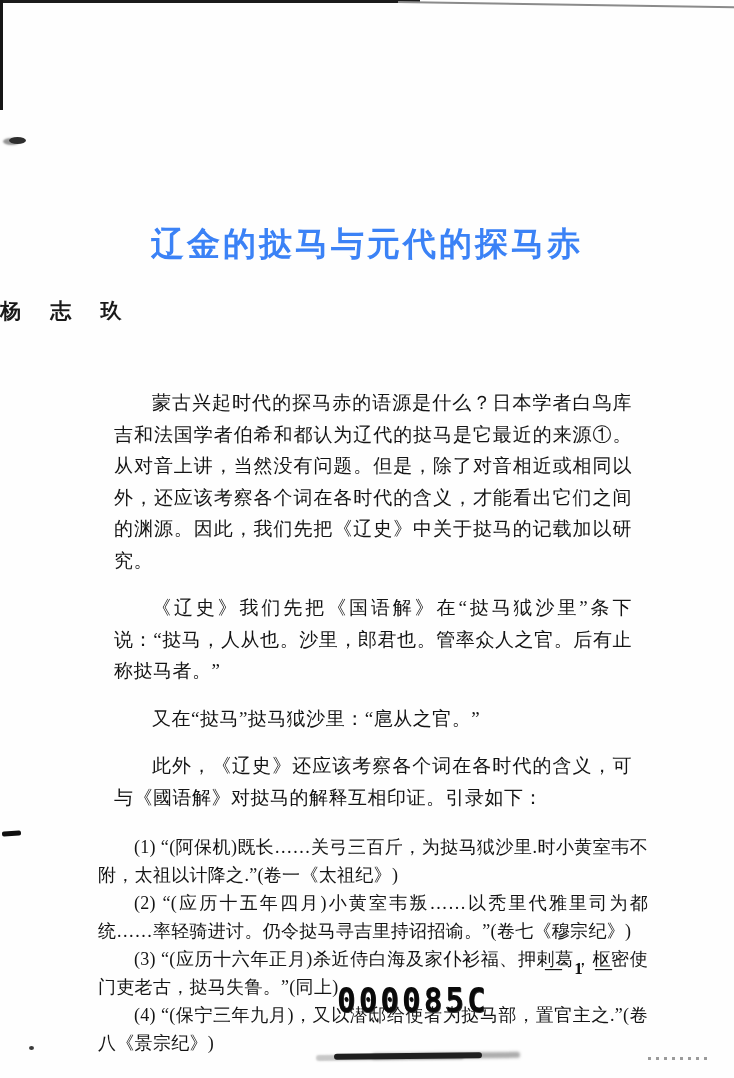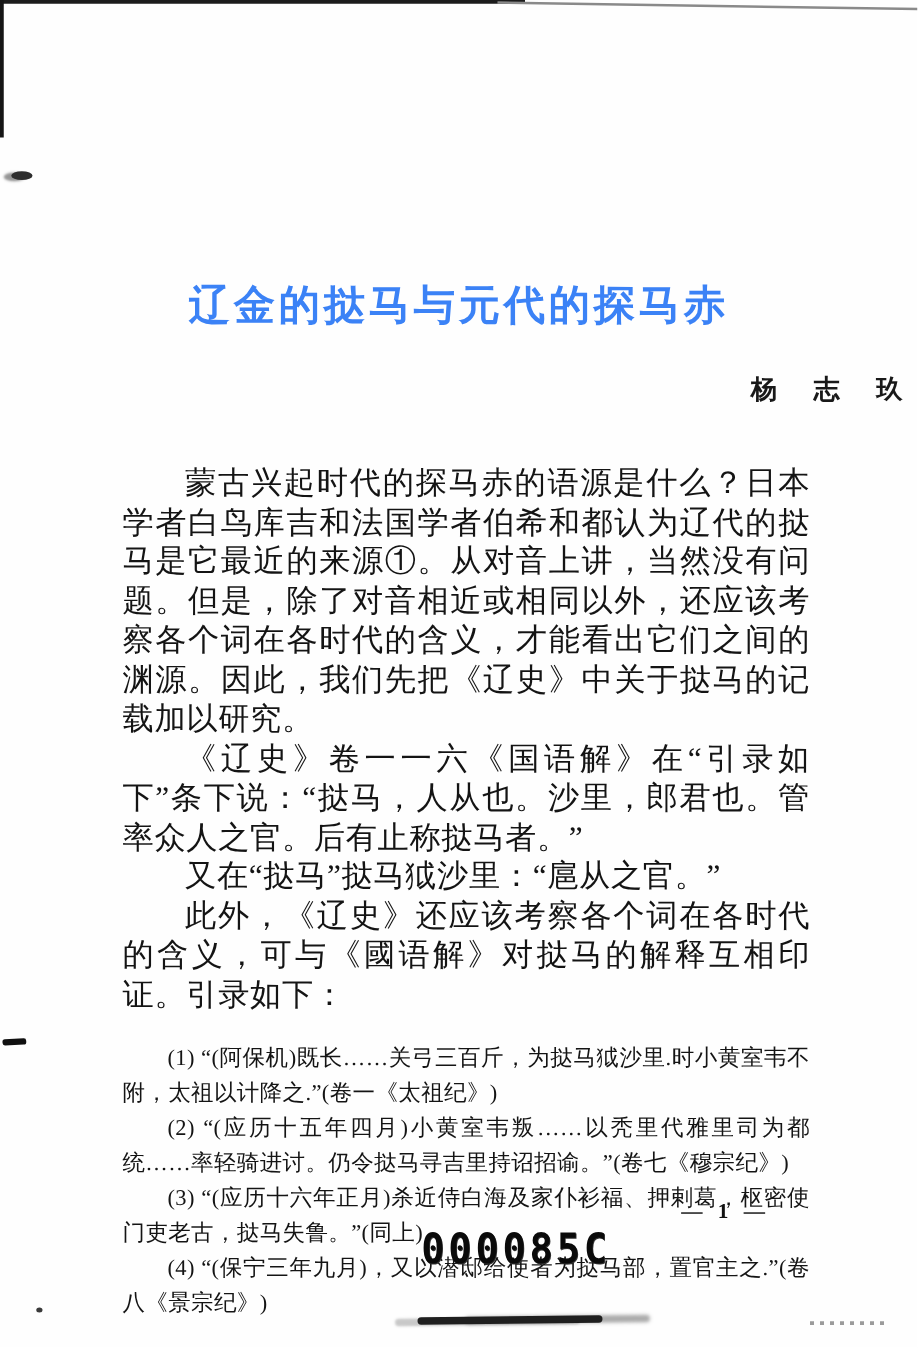--- a/index.html
+++ b/index.html
@@ -65,34 +65,34 @@
     margin: 0;
     text-align: center;
     font-size: 33px;
     font-weight: bold;
     letter-spacing: 3px;
     color: #3b82f6;
   }
   .author {
     position: absolute;
     top: 297px; left: 0; width: 100%;
-    text-align: right;
+    text-align: left;
     font-size: 21px;
     font-weight: bold;
     letter-spacing: 12px;
     color: #191919;
   }
   .body-text {
     position: absolute;
     left: 98px; top: 371px;
     width: 550px;
   }
   .para {
-    margin: 0;
-    font-size: 25px;
+    margin: 16px;
+    font-size: 19px;
     line-height: 31.5px;
     text-align: justify;
     text-indent: 2em;
     letter-spacing: 0.5px;
   }
   .quotes {
     margin-top: 20px;
   }
   .quote {
     margin: 0;
@@ -134,21 +134,21 @@
   <div class="dash-left-margin"></div>
   <div class="smear-bottom"></div>
   <div class="dots-bottom-right"></div>
   <div class="dot-bottom-left"></div>
 
   <h1 class="title">辽金的挞马与元代的探马赤</h1>
   <div class="author">杨 志 玖</div>
 
   <div class="body-text">
     <p class="para">蒙古兴起时代的探马赤的语源是什么？日本学者白鸟库吉和法国学者伯希和都认为辽代的挞马是它最近的来源①。从对音上讲，当然没有问题。但是，除了对音相近或相同以外，还应该考察各个词在各时代的含义，才能看出它们之间的渊源。因此，我们先把《辽史》中关于挞马的记载加以研究。</p>
-    <p class="para">《辽史》卷一一六《国语解》在“引录如下”条下说：“挞马，人从也。沙里，郎君也。管率众人之官。后有止称挞马者。”</p>
+    <p class="para">《辽史》我们先把《国语解》在“挞马狘沙里”条下说：“挞马，人从也。沙里，郎君也。管率众人之官。后有止称挞马者。”</p>
     <p class="para">又在“挞马”挞马狘沙里：“扈从之官。”</p>
     <p class="para">此外，《辽史》还应该考察各个词在各时代的含义，可与《國语解》对挞马的解释互相印证。引录如下：</p>
 
     <div class="quotes">
       <p class="quote">(1) “(阿保机)既长……关弓三百斤，为挞马狘沙里.时小黄室韦不附，太祖以计降之.”(卷一《太祖纪》)</p>
       <p class="quote">(2) “(应历十五年四月)小黄室韦叛……以秃里代雅里司为都统……率轻骑进讨。仍令挞马寻吉里持诏招谕。”(卷七《穆宗纪》)</p>
       <p class="quote">(3) “(应历十六年正月)杀近侍白海及家仆衫福、押剌葛，枢密使门吏老古，挞马失鲁。”(同上)</p>
       <p class="quote">(4) “(保宁三年九月)，又以潜邸给使者为挞马部，置官主之.”(卷八《景宗纪》)</p>
     </div>
   </div>

